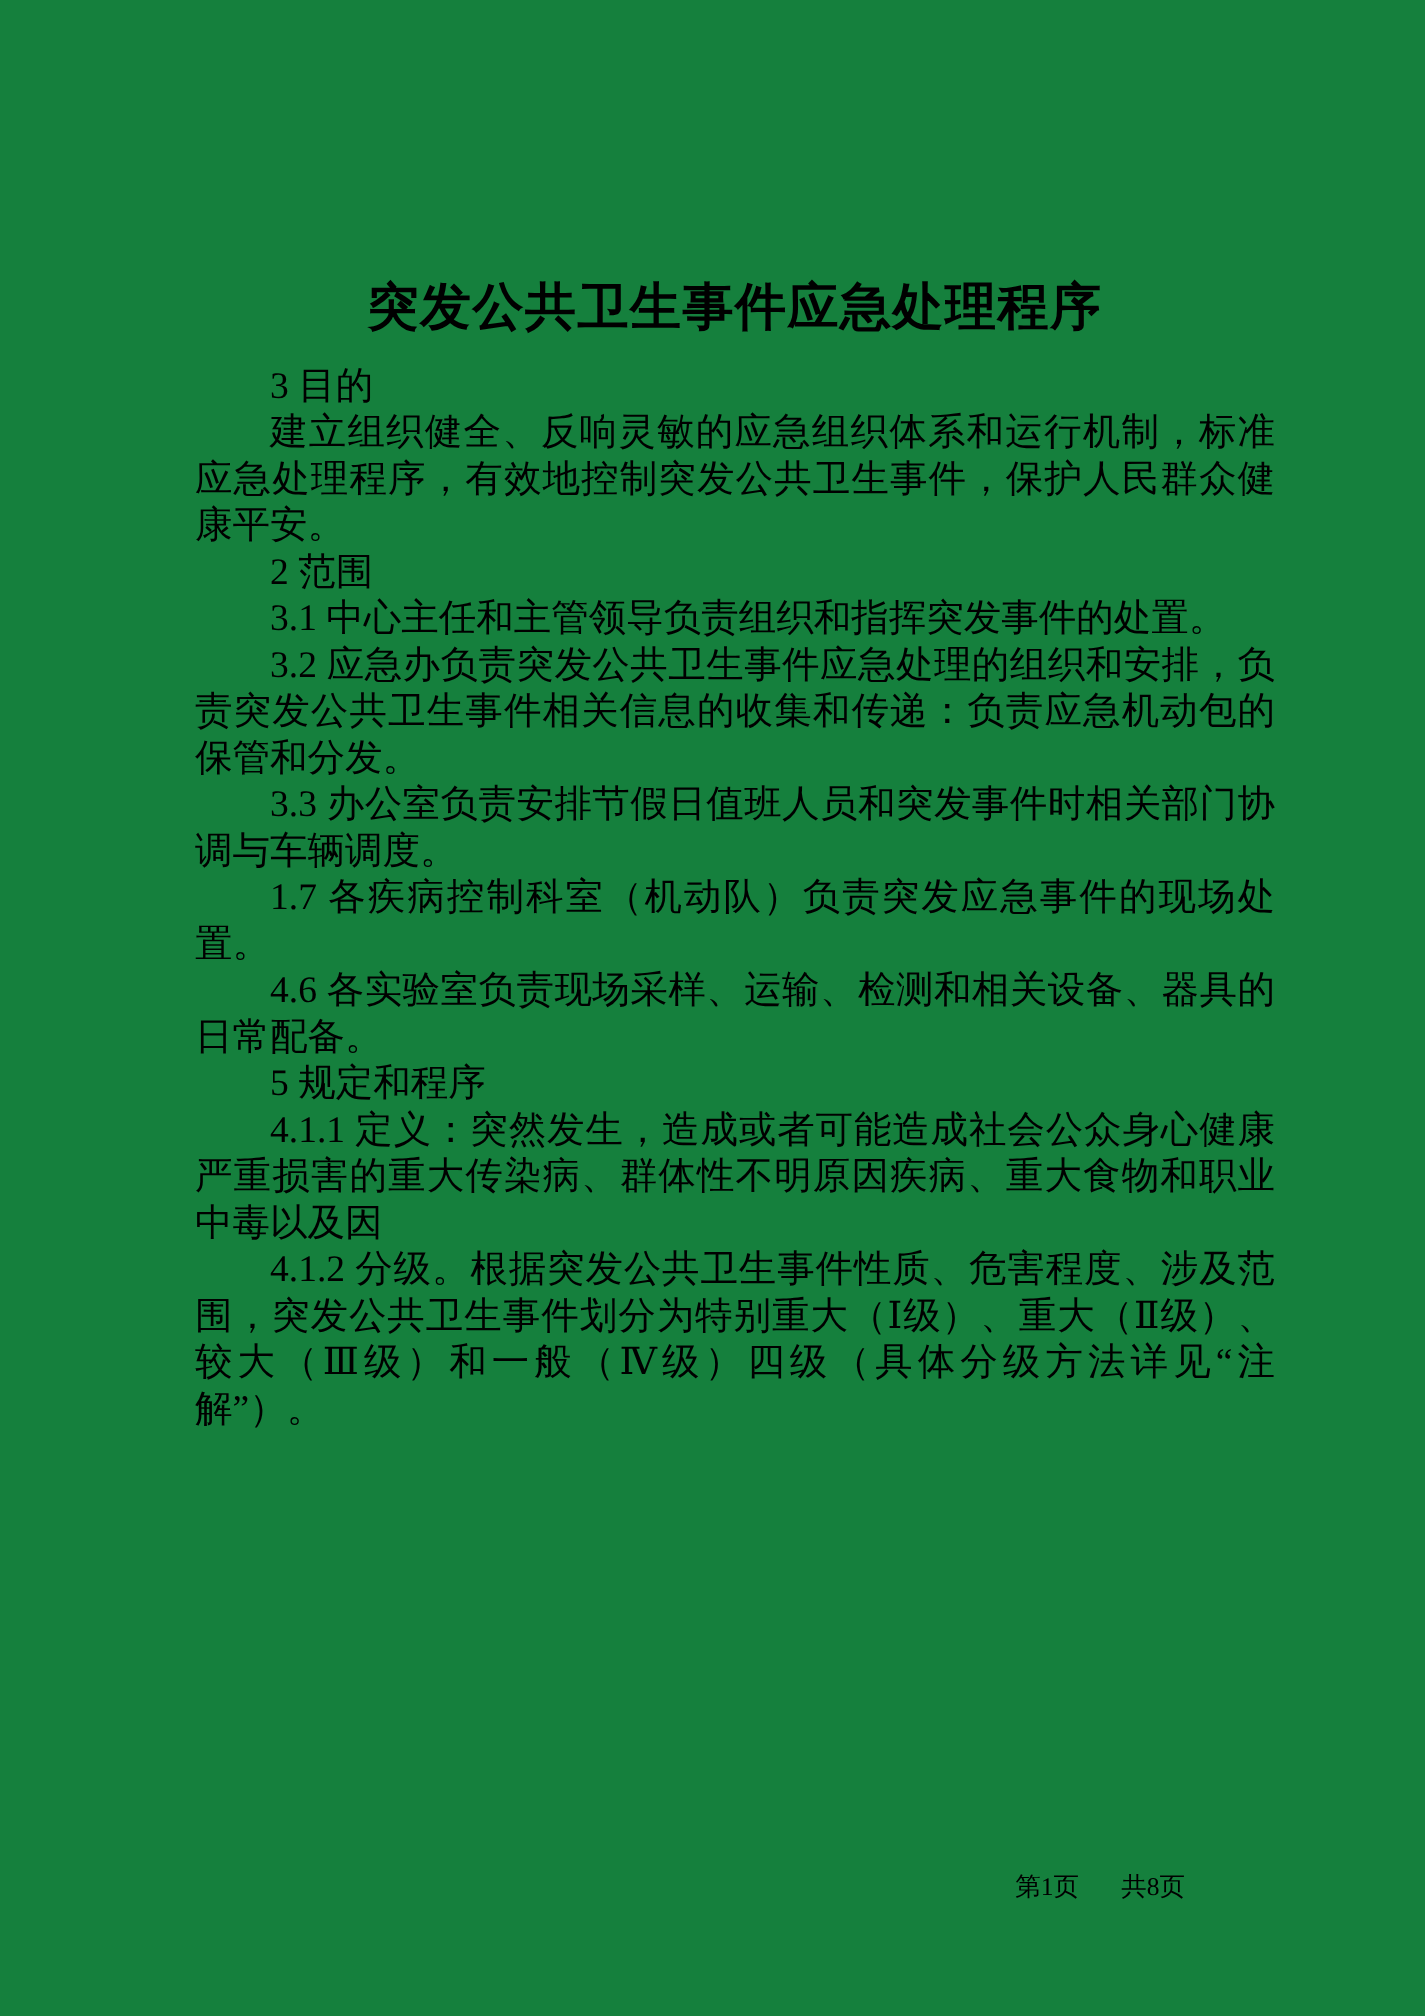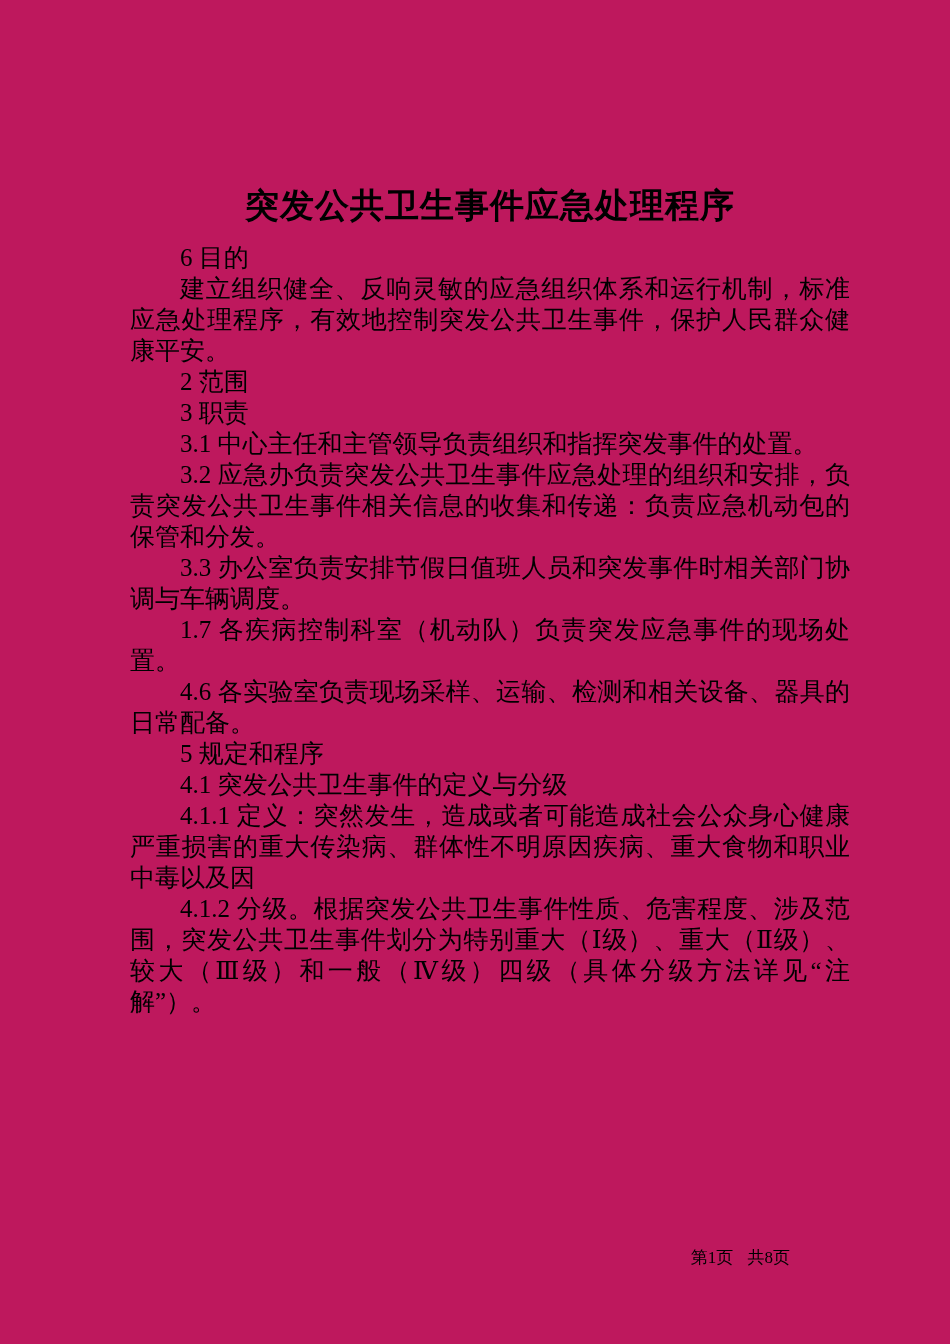--- a/index.html
+++ b/index.html
@@ -4,21 +4,21 @@
 <style>
   html, body {
     margin: 0;
     padding: 0;
     background: #ffffff;
   }
   .doc-page {
     position: relative;
     width: 950px;
     height: 1344px;
-    background: #be185d;
+    background: #15803d;
     overflow: hidden;
     font-family: "Liberation Serif", "DejaVu Serif", serif;
     color: #000000;
   }
   .doc-content {
     position: absolute;
     left: 130px;
     right: 100px;
     top: 186px;
   }
@@ -40,41 +40,39 @@
   }
   .doc-footer {
     position: absolute;
     right: 160px;
     top: 1248px;
     font-size: 17px;
     line-height: 20px;
     color: #000000;
   }
   .doc-footer span + span {
-    margin-left: 10px;
+    margin-left: 24px;
   }
 </style>
 </head>
 <body>
 
 <div class="doc-page">
   <div class="doc-content">
     <h1 class="doc-title">突发公共卫生事件应急处理程序</h1>
     <div>
-        <p class="doc-par">6 目的</p>
+        <p class="doc-par">3 目的</p>
         <p class="doc-par">建立组织健全、反响灵敏的应急组织体系和运行机制，标准应急处理程序，有效地控制突发公共卫生事件，保护人民群众健康平安。</p>
         <p class="doc-par">2 范围</p>
-        <p class="doc-par">3 职责</p>
         <p class="doc-par">3.1 中心主任和主管领导负责组织和指挥突发事件的处置。</p>
         <p class="doc-par">3.2 应急办负责突发公共卫生事件应急处理的组织和安排，负责突发公共卫生事件相关信息的收集和传递：负责应急机动包的保管和分发。</p>
         <p class="doc-par">3.3 办公室负责安排节假日值班人员和突发事件时相关部门协调与车辆调度。</p>
         <p class="doc-par">1.7 各疾病控制科室（机动队）负责突发应急事件的现场处置。</p>
         <p class="doc-par">4.6 各实验室负责现场采样、运输、检测和相关设备、器具的日常配备。</p>
         <p class="doc-par">5 规定和程序</p>
-        <p class="doc-par">4.1 突发公共卫生事件的定义与分级</p>
         <p class="doc-par">4.1.1 定义：突然发生，造成或者可能造成社会公众身心健康严重损害的重大传染病、群体性不明原因疾病、重大食物和职业中毒以及因</p>
         <p class="doc-par">4.1.2 分级。根据突发公共卫生事件性质、危害程度、涉及范围，突发公共卫生事件划分为特别重大（Ⅰ级）、重大（Ⅱ级）、较大（Ⅲ级）和一般（Ⅳ级）四级（具体分级方法详见“注解”）。</p>
       </div>
   </div>
   <div class="doc-footer">
     <span>第1页</span>
     <span>共8页</span>
   </div>
 </div>
 

